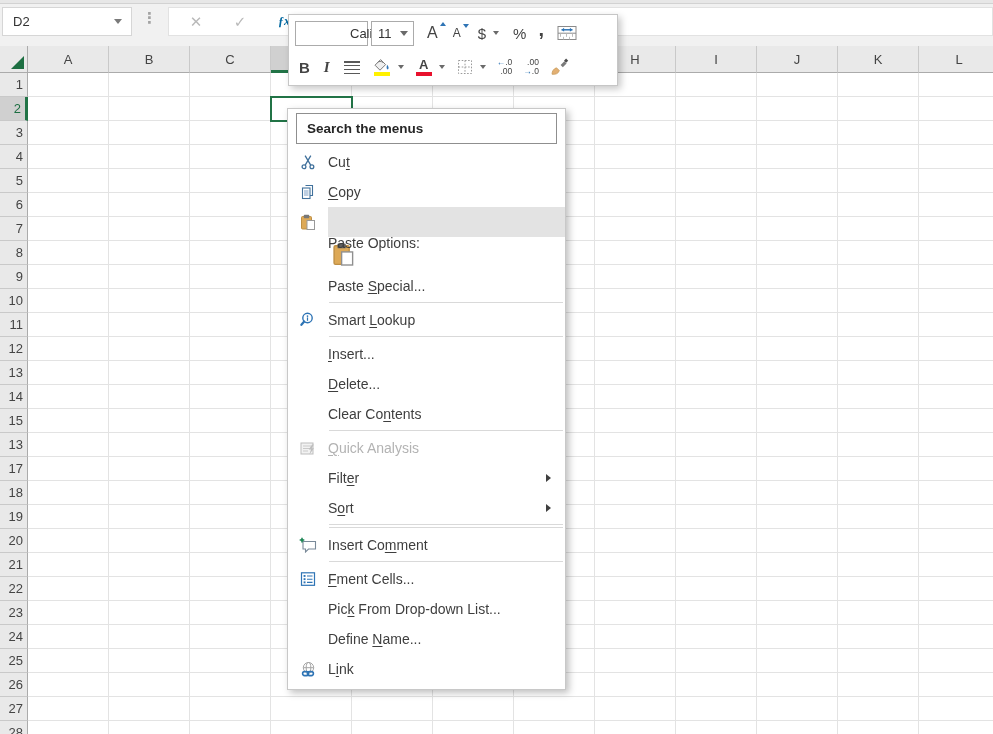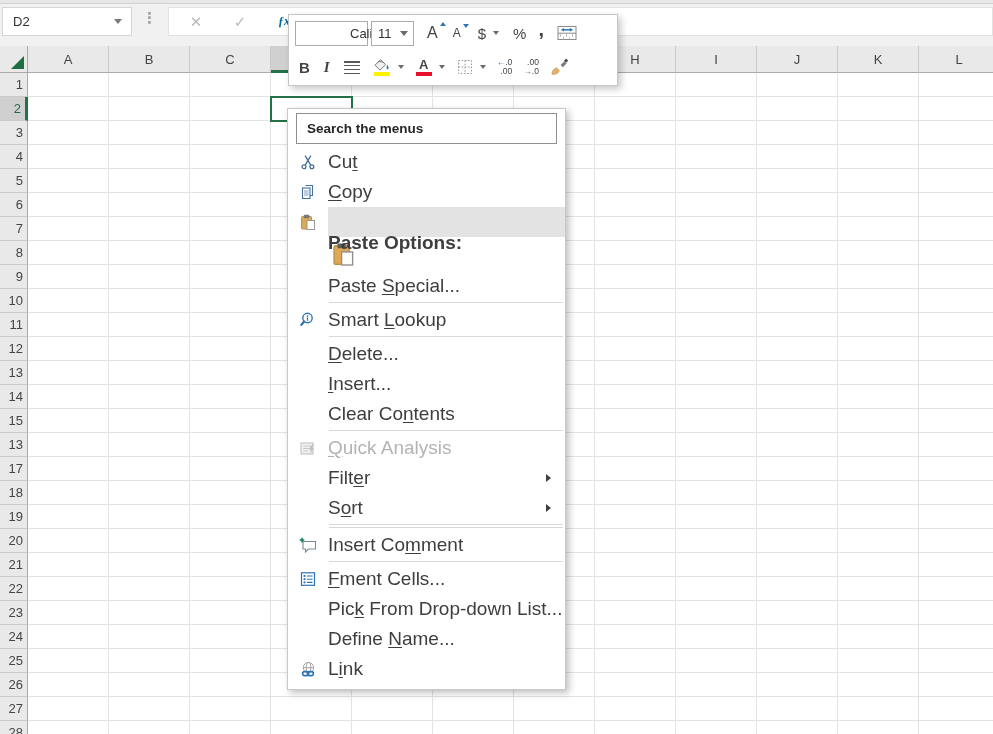--- a/index.html
+++ b/index.html
@@ -67,22 +67,22 @@
   
   .menu{position:absolute;left:287px;top:108px;width:279px;background:#fff;border:1px solid #C8C8C8;
         box-shadow:3px 3px 7px rgba(0,0,0,.25);z-index:6;box-sizing:border-box;padding-bottom:5px;}
   .search{display:block;margin:4px 8px 3px 8px;width:261px;height:31px;border:1px solid #8F8F8F;box-sizing:border-box;
           font-family:"Liberation Sans",sans-serif;font-size:13.5px;font-weight:bold;color:#262626;padding:0 10px;outline:none;background:#fff;}
   .search::placeholder{color:#262626;font-weight:bold;opacity:1;}
   .mi{position:relative;height:30px;display:flex;align-items:stretch;}
   .mi .gut{width:40px;flex:none;display:flex;align-items:center;justify-content:center;}
   .mi .body{flex:1;display:flex;align-items:center;min-width:0;}
   .mi .body.hl{background:#E3E3E3;}
-  .lbl{font-size:19px;color:#3E3E3E;white-space:nowrap;text-align:right;}
-  .mi.bold .lbl{font-weight:bold;margin-top:42px;}
+  .lbl{font-size:14px;color:#3E3E3E;white-space:nowrap;text-align:right;}
+  .mi.bold .lbl{font-weight:normal;margin-top:42px;}
   .mi.disabled .lbl{color:#B3B3B3;}
   .k{text-decoration:underline;text-underline-offset:2px;}
   .sub-arrow{position:absolute;right:14px;top:50%;transform:translateY(-50%);width:0;height:0;
              border-top:4px solid transparent;border-bottom:4px solid transparent;border-left:5px solid #3F3F3F;}
   .sep{height:1px;background:#D9D9D9;margin:1px 2px 2px 41px;}
   .paste-row{height:34px;display:flex;align-items:center;padding-left:40px;}
   .paste-btn{width:30px;height:30px;display:flex;align-items:center;justify-content:center;}
   .micon{display:flex;align-items:center;justify-content:center;}
 </style>
 </head>
@@ -310,27 +310,27 @@
           </div>
         </div>
         <div class="body">
           <span class="lbl"><span>Smart </span><u class="k">L</u><span>ookup</span></span>
         </div>
       </div>
       <div class="sep"></div>
       <div class="mi">
         <div class="gut"></div>
         <div class="body">
+          <span class="lbl"><span></span><u class="k">I</u><span>nsert...</span></span>
+        </div>
+      </div>
+      <div class="mi">
+        <div class="gut"></div>
+        <div class="body">
           <span class="lbl"><span></span><u class="k">D</u><span>elete...</span></span>
-        </div>
-      </div>
-      <div class="mi">
-        <div class="gut"></div>
-        <div class="body">
-          <span class="lbl"><span></span><u class="k">I</u><span>nsert...</span></span>
         </div>
       </div>
       <div class="mi">
         <div class="gut"></div>
         <div class="body">
           <span class="lbl"><span>Clear Co</span><u class="k">n</u><span>tents</span></span>
         </div>
       </div>
       <div class="sep"></div>
       <div class="mi disabled">

